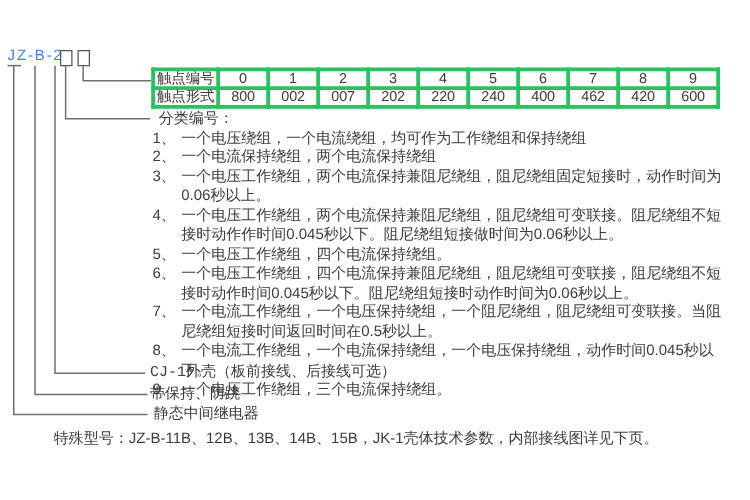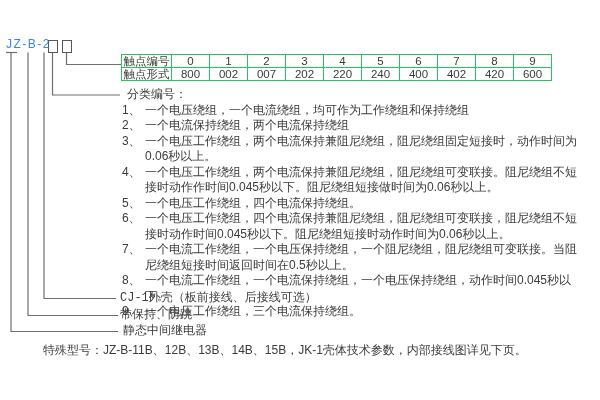--- a/index.html
+++ b/index.html
@@ -22,21 +22,21 @@
     border:1.6px solid #575757;background:#fff;
   }
   .mbox.b1{left:48px;}
   .mbox.b2{left:62px;}
 
   table.ctable{
     position:absolute;left:121px;top:54px;
     border-collapse:collapse;table-layout:fixed;
   }
   table.ctable td{
-    border:1px solid #22c55e;
+    border:3px solid #22c55e;
     height:12px;line-height:12px;
     font-size:11.5px;text-align:center;vertical-align:middle;
     padding:0 1px;color:#3b3b3b;white-space:nowrap;margin-top:18px;
   }
   table.ctable td.lab{width:47px;}
   table.ctable td.val{width:35px;}
 
   .clist{
     position:absolute;left:122px;top:87px;width:462px;
     font-size:12px;line-height:15.5px;
@@ -87,21 +87,21 @@
     </tr>
     <tr>
       <td class="lab">触点形式</td>
       <td class="val">800</td>
       <td class="val">002</td>
       <td class="val">007</td>
       <td class="val">202</td>
       <td class="val">220</td>
       <td class="val">240</td>
       <td class="val">400</td>
-      <td class="val">402</td>
+      <td class="val">462</td>
       <td class="val">420</td>
       <td class="val">600</td>
     </tr>
   </tbody>
     </table>
 
   <div class="clist">
     <div class="chead">分类编号：</div>
     <div class="item">
       <span class="num">1、</span>

